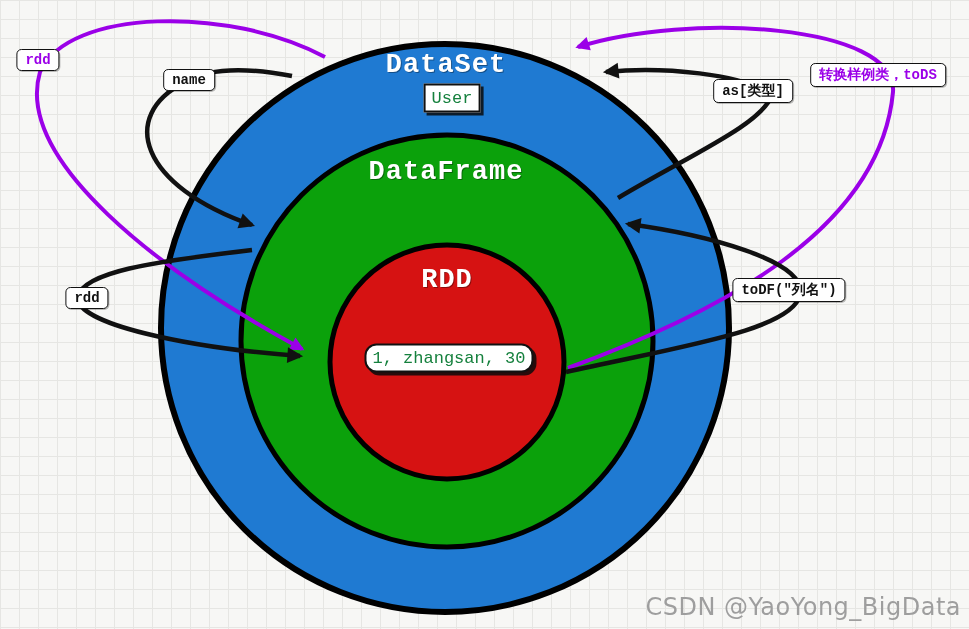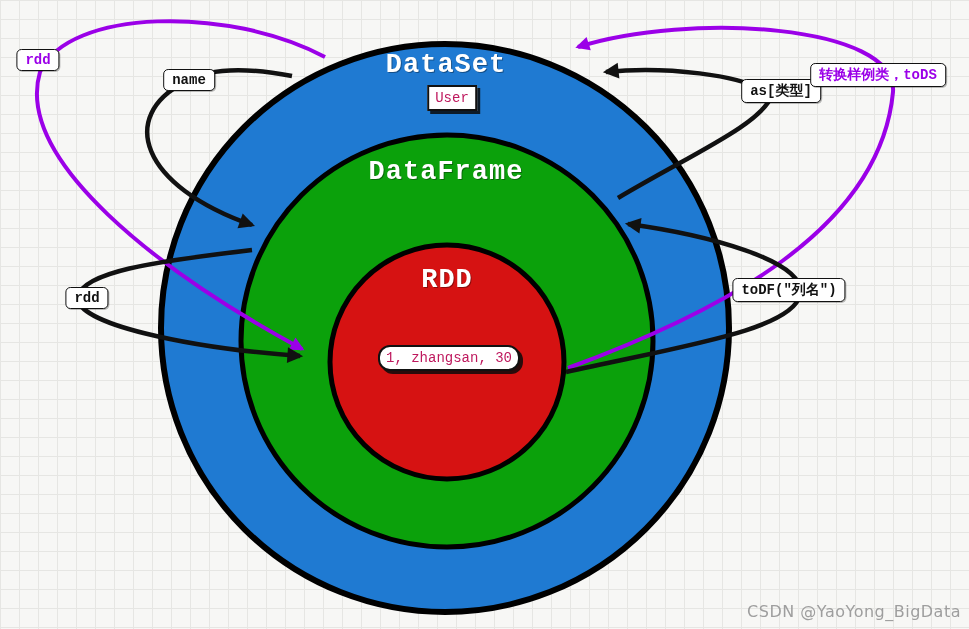--- a/index.html
+++ b/index.html
@@ -23,39 +23,39 @@
     text-shadow:1px 1px 0 rgba(0,0,0,.35);
   }
   .title-dataset{font-size:27px;}
   .title-dataframe{font-size:27px;}
   .title-rdd{font-size:27px;}
   .value-box{
     background:#ffffff;
     border:2px solid #111;
     box-shadow:3px 3px 0 rgba(10,10,10,.85);
     padding:3px 6px;
-    font-size:14px;
+    font-size:17px;
     font-weight:500;
-    color:#be185d;
+    color:#15803d;
   }
   .pill{
     background:#ffffff;
     border:1.6px solid #111;
     border-radius:5px;
     padding:2px 8px;
     font-size:14px;
     font-weight:600;
     color:#111;
     box-shadow:1px 1px 0 rgba(0,0,0,.25);
   }
   .pill.purple{color:#9b00e8;}
   .watermark{
     position:absolute;
     right:8px;bottom:8px;
-    font-size:16px;
+    font-size:24px;
     color:#9e9e9e;
     letter-spacing:.5px;
   }
 </style>
 </head>
 <body>
 
 <div class="canvas">
 
   <svg class="diagram" width="969" height="629" viewBox="0 0 969 629">
@@ -87,19 +87,19 @@
 
   <div class="abs ring-title title-dataframe" style="left:446px;top:172px;">DataFrame</div>
   <div class="abs ring-title title-dataset" style="left:446px;top:65px;">DataSet</div>
   <div class="abs ring-title title-rdd" style="left:447px;top:280px;">RDD</div>
 
   <div class="abs value-box" style="left:452px;top:98px;">User</div>
   <div class="abs value-box" style="left:449px;top:358px;border-radius:12px;">1, zhangsan, 30</div>
 
   <div class="abs pill purple" style="left:38px;top:60px;">rdd</div>
   <div class="abs pill" style="left:189px;top:80px;">name</div>
-  <div class="abs pill" style="left:753px;top:91px;margin-left:28px;">as[类型]</div>
+  <div class="abs pill" style="left:753px;top:91px;">as[类型]</div>
   <div class="abs pill purple" style="left:878px;top:75px;">转换样例类，toDS</div>
   <div class="abs pill" style="left:87px;top:298px;">rdd</div>
   <div class="abs pill" style="left:789px;top:290px;">toDF("列名")</div>
 
   <div class="watermark">CSDN @YaoYong_BigData</div>
 </div>
 
 </body></html>

